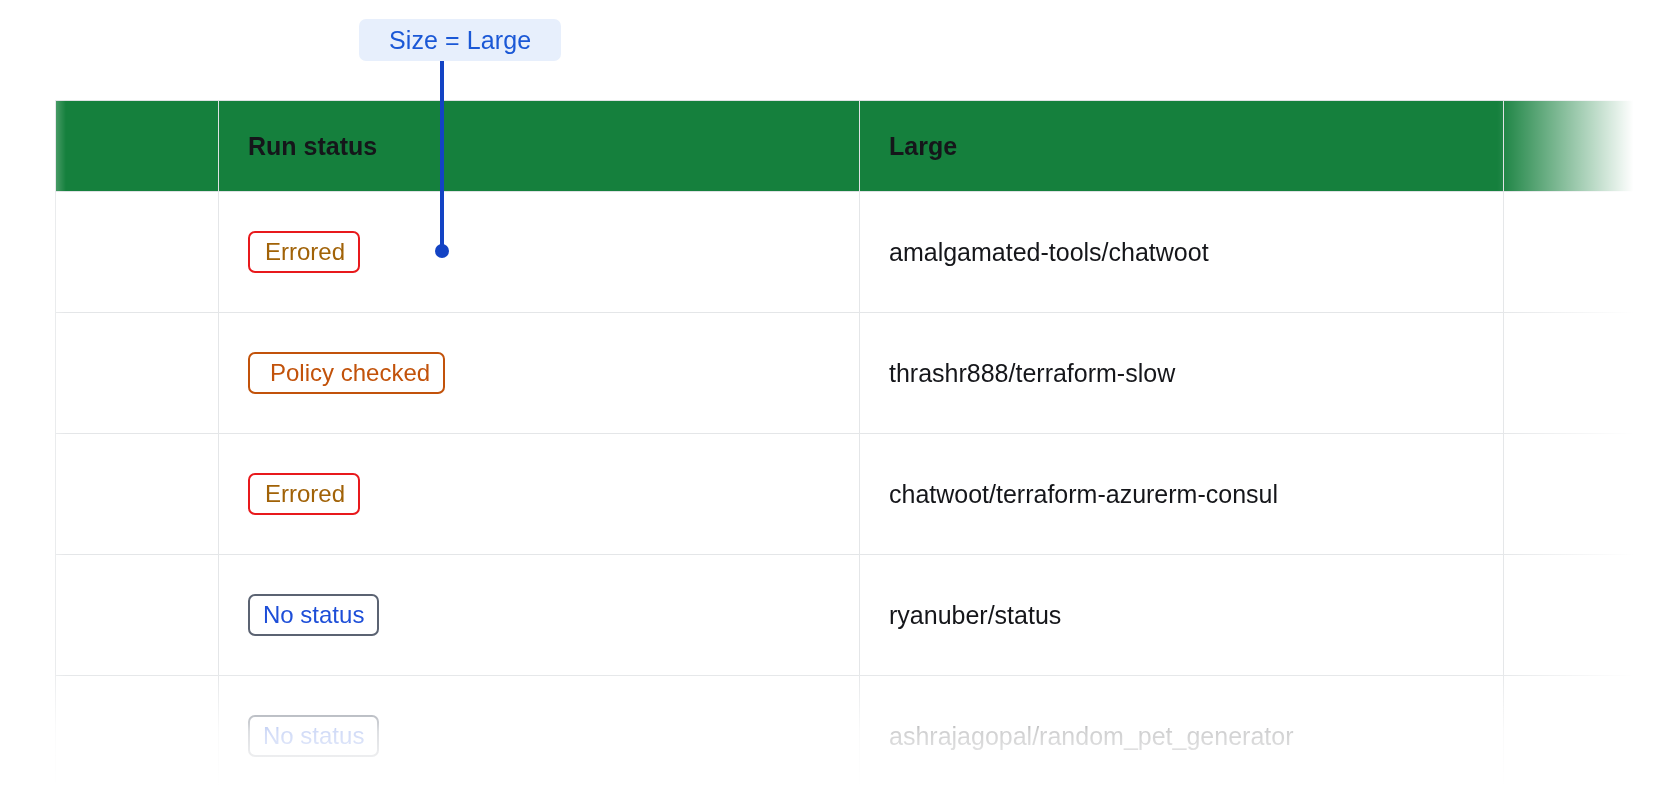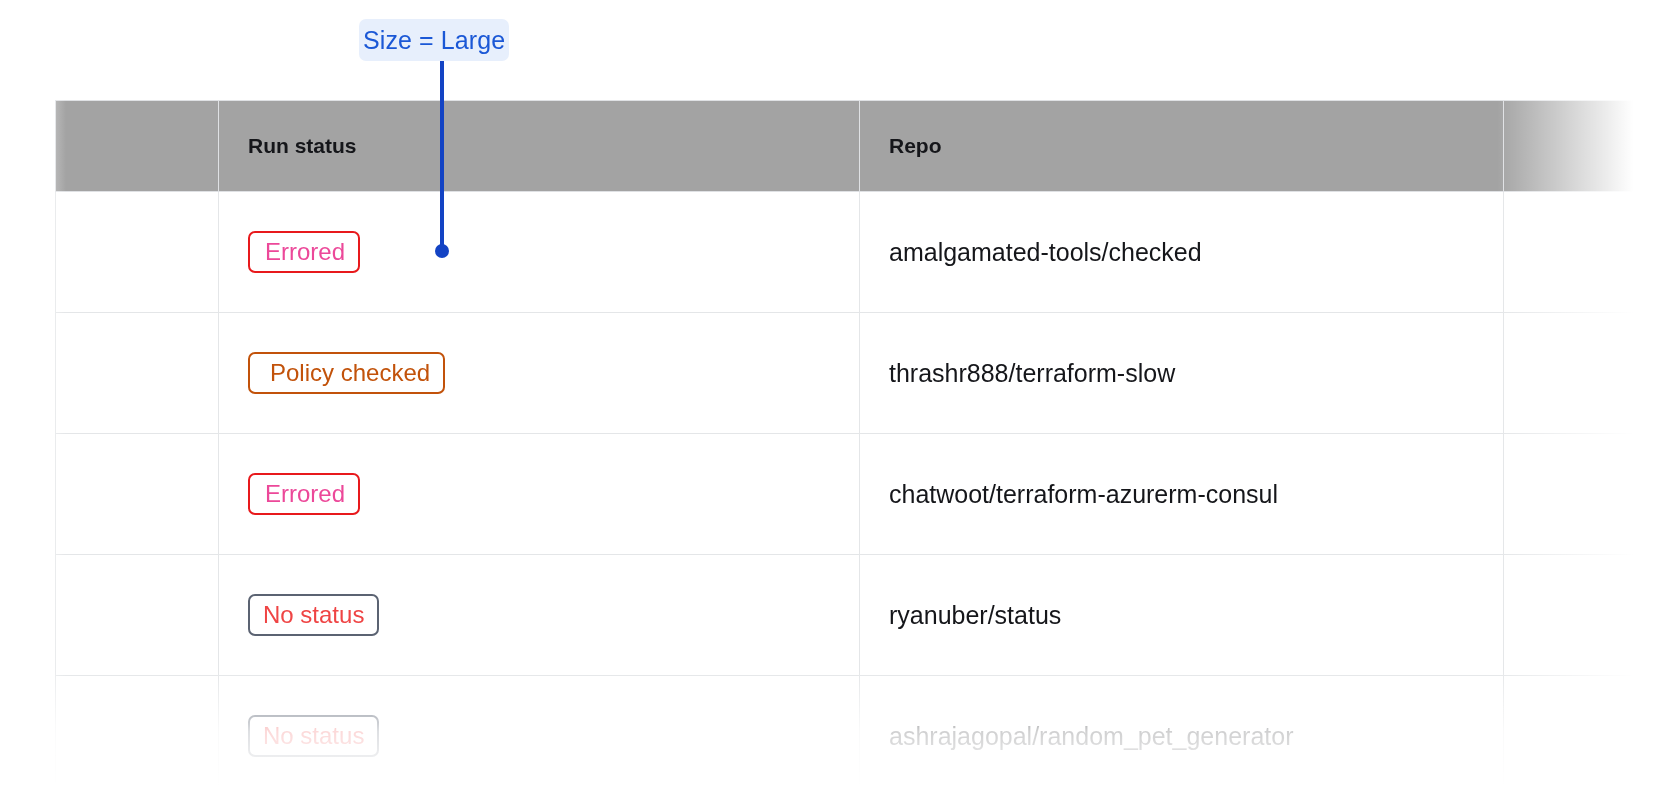--- a/index.html
+++ b/index.html
@@ -23,21 +23,21 @@
     z-index: 40;
     pointer-events: none;
   }
   #callout {
     position: absolute;
     left: 359px;
     top: 19px;
     height: 42px;
     display: flex;
     align-items: center;
-    padding: 0 4px;
+    padding: 0 30px;
     border-radius: 7px;
     background: #e7effc;
     pointer-events: auto;
   }
   #callout-label {
     font-size: 25px;
     color: #1b58d6;
     white-space: nowrap;
     letter-spacing: 0.1px;
   }
@@ -74,28 +74,28 @@
     width: 1790px;
     margin-left: 55px;
   }
   table.data-table col.c-select { width: 163px; }
   table.data-table col.c-status { width: 641px; }
   table.data-table col.c-repo   { width: 644px; }
   table.data-table col.c-extra  { width: 342px; }
 
   thead th {
     height: 90px;
-    background: #a3a3a3;
+    background: #15803d;
     border-top: 1px solid #dfe1e4;
     border-bottom: 1px solid #dfe1e4;
     border-right: 1px solid #dfe1e4;
     text-align: left;
     vertical-align: middle;
     padding: 0 0 0 29px;
-    font-size: 21px;
+    font-size: 25px;
     font-weight: bold;
     color: #15161a;
   }
   thead th.first-col { padding-left: 0; border-left: 1px solid #dfe1e4; }
   thead th.last-col  { border-right: none; }
 
   tbody td {
     height: 120px;
     border-bottom: 1px solid #e4e6e8;
     border-right: 1px solid #e4e6e8;
@@ -117,31 +117,31 @@
     padding: 0 13px;
     border-radius: 7px;
     border: 2px solid #5b6372;
     color: #2f3440;
     font-size: 24px;
     white-space: nowrap;
     background: #ffffff;
   }
   .badge.errored {
     border-color: #e8191c;
-    color: #ec4899;
+    color: #a16207;
     padding-left: 15px;
   }
   .badge.policy {
     border-color: #c2520a;
     color: #c2520a;
     padding-left: 20px;
   }
   .badge.nostatus {
     border-color: #5b6372;
-    color: #ef4444;
+    color: #1d4ed8;
     text-align: right;
   }
 
   .repo-text { white-space: nowrap; }
 
   
   .fade {
     position: absolute;
     top: 0;
     height: 788px;
@@ -177,33 +177,33 @@
     <colgroup>
       <col class="c-select">
       <col class="c-status">
       <col class="c-repo">
       <col class="c-extra">
     </colgroup>
     <thead>
       <tr>
         <th class="first-col"></th>
         <th>Run status</th>
-        <th>Repo</th>
+        <th>Large</th>
         <th class="last-col"></th>
       </tr>
     </thead>
     <tbody>
 
       <tr>
         <td class="first-col"></td>
         <td>
           <span class="badge errored">Errored</span>
         </td>
         <td>
-          <span class="repo-text">amalgamated-tools/checked</span>
+          <span class="repo-text">amalgamated-tools/chatwoot</span>
         </td>
         <td class="last-col"></td>
       </tr>
 
       <tr>
         <td class="first-col"></td>
         <td>
           <span class="badge policy">Policy checked</span>
         </td>
         <td>

